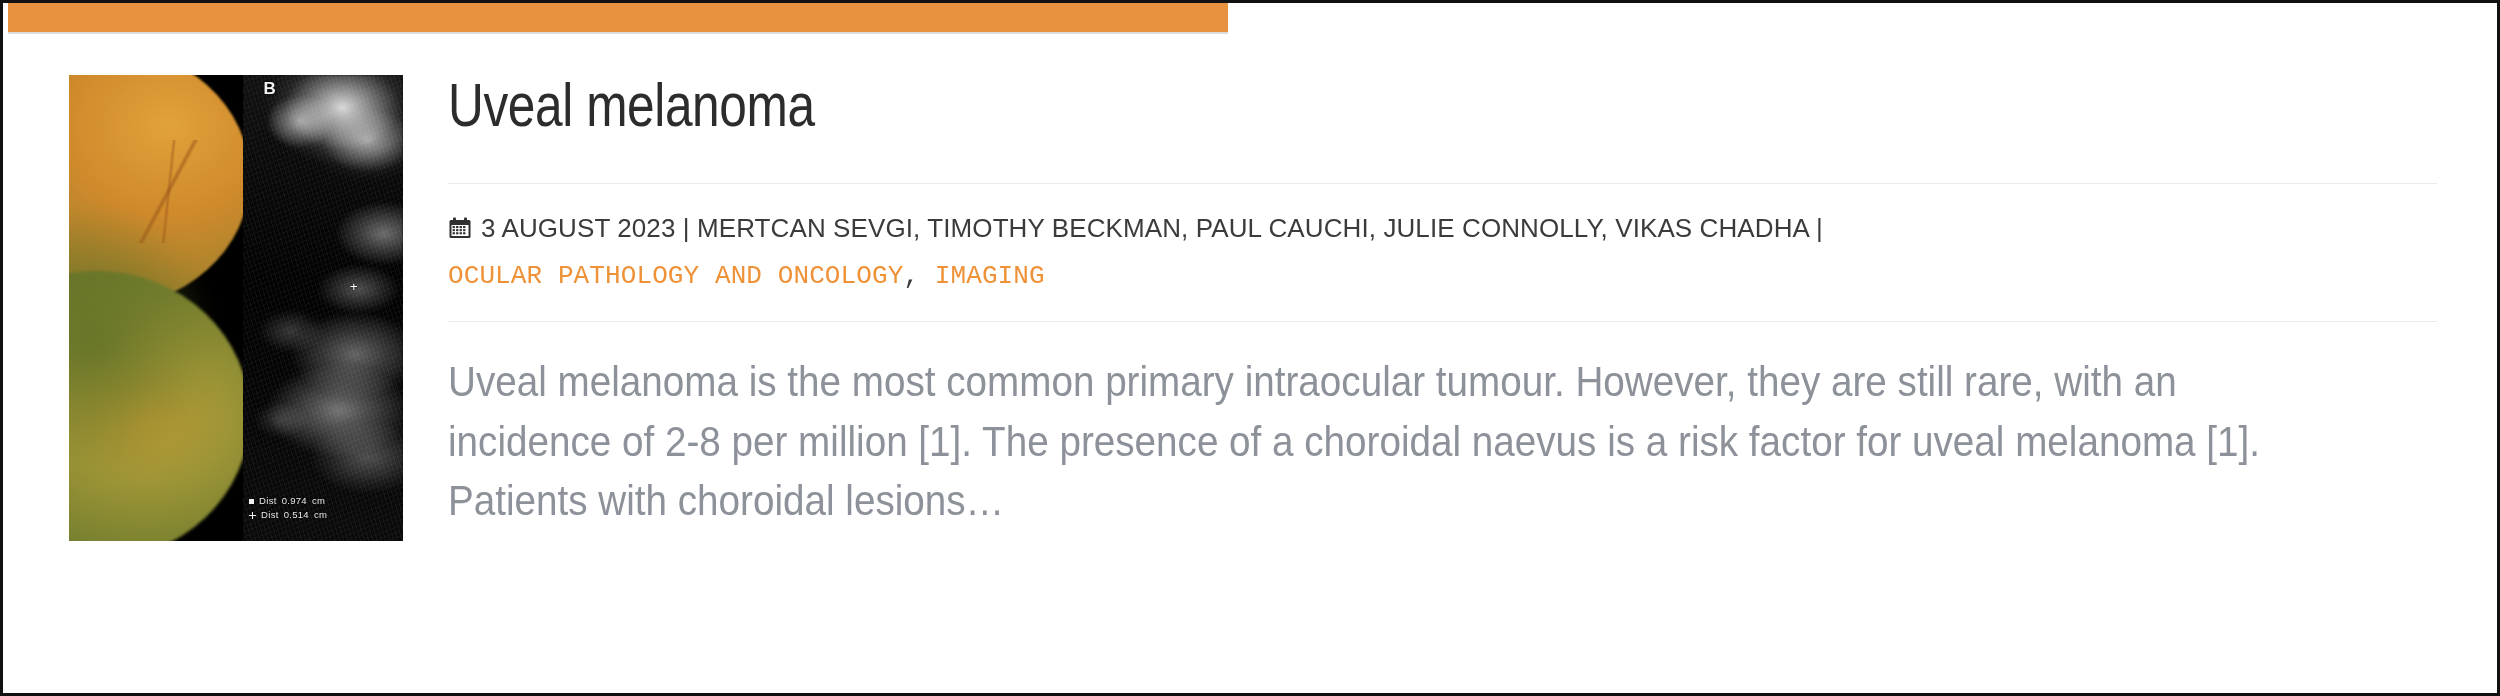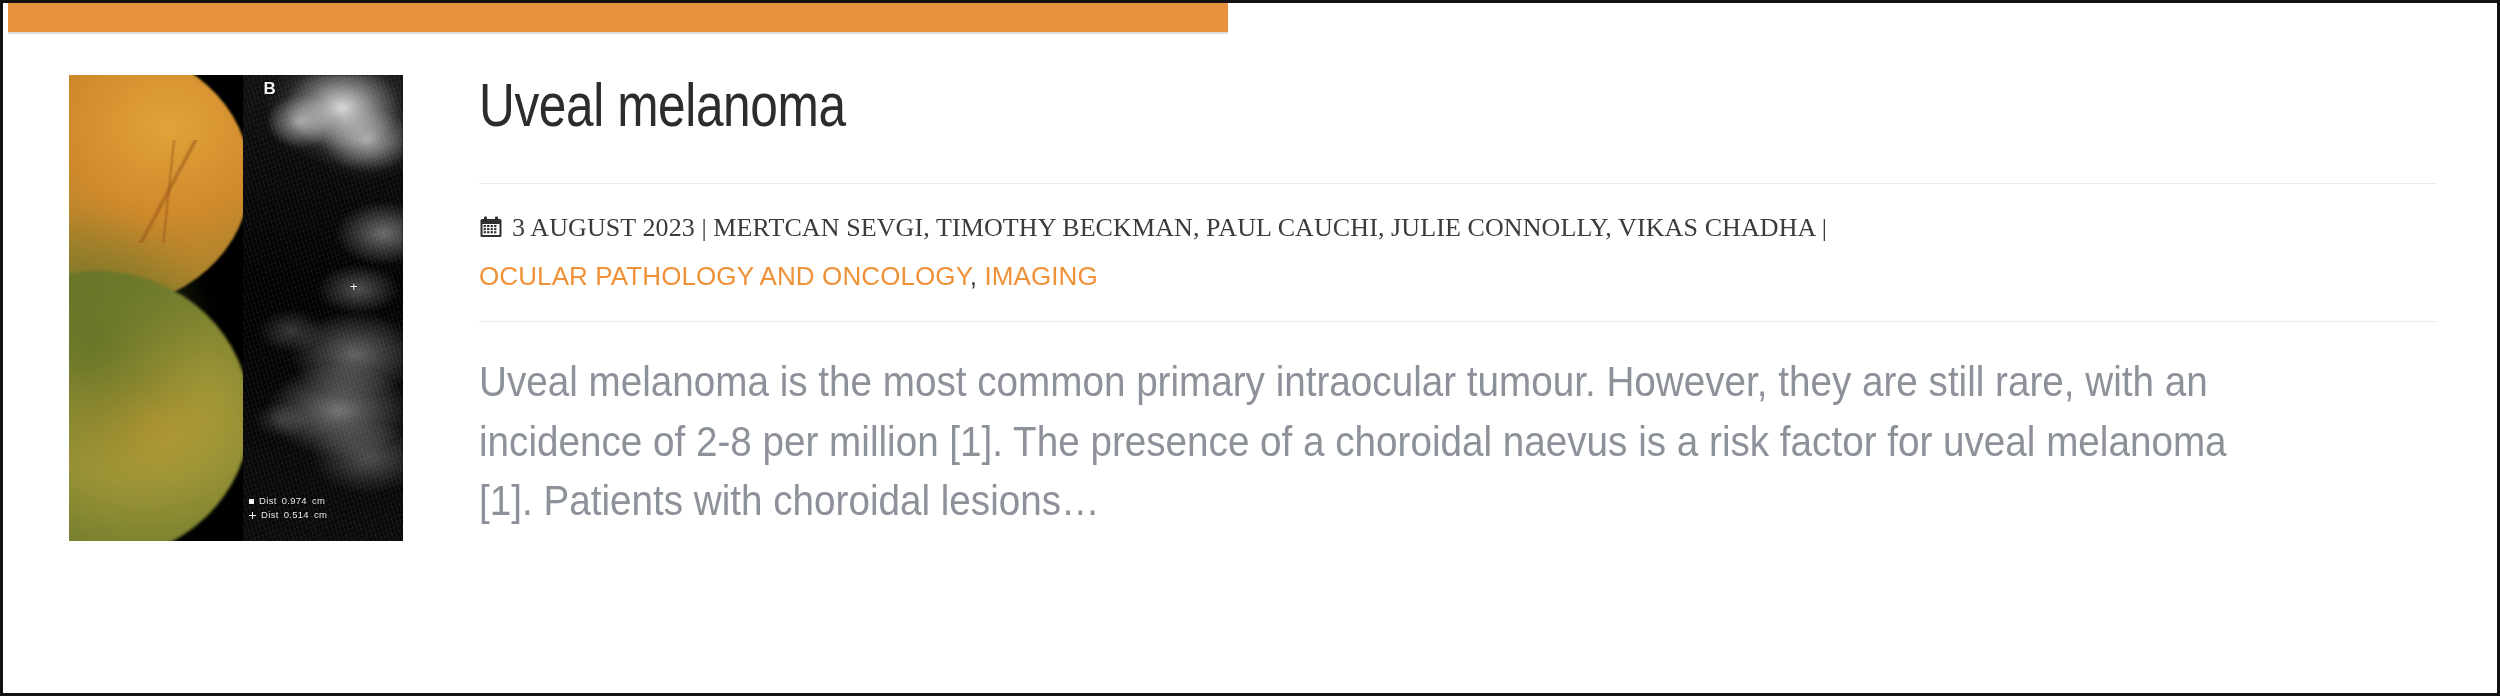--- a/index.html
+++ b/index.html
@@ -190,21 +190,21 @@
     color: #ffffff;
     font-size: 13px;
     line-height: 1;
     text-shadow: 0 0 3px #000;
   }
   .cal-1 { left: 67%; top: 44%; }
 
   
   .content {
     flex: 1 1 auto;
-    margin-left: 76px;
+    margin-left: 45px;
     margin-right: 60px;
     min-width: 0;
   }
 
   .post-title {
     font-family: "Liberation Sans Narrow", "Liberation Sans", sans-serif;
     font-size: 62px;
     line-height: 1.05;
     font-weight: normal;
     color: #2c2c2c;
@@ -216,34 +216,34 @@
   }
 
   .rule {
     height: 1px;
     background: #ebebeb;
     width: 100%;
   }
 
   .meta {
     padding: 26px 0 8px 0;
-    font-family: Liberation Serif, serif;
+    font-family: Liberation Sans, sans-serif;
     font-size: 26px;
     line-height: 1.42;
     color: #3b3b3b;
     letter-spacing: 0.1px;
   }
   .meta .cal-icon {
     display: inline-block;
     vertical-align: -3px;
     margin-right: 9px;
   }
   .cat-line {
     padding: 0 0 26px 0;
-    font-family: Liberation Sans, sans-serif;
+    font-family: Liberation Mono, monospace;
     font-size: 26px;
     line-height: 1.42;
     letter-spacing: 0.1px;
   }
   .cat-link {
     color: #ef9137;
     text-decoration: none;
   }
   .cat-comma { color: #3b3b3b; }
 

